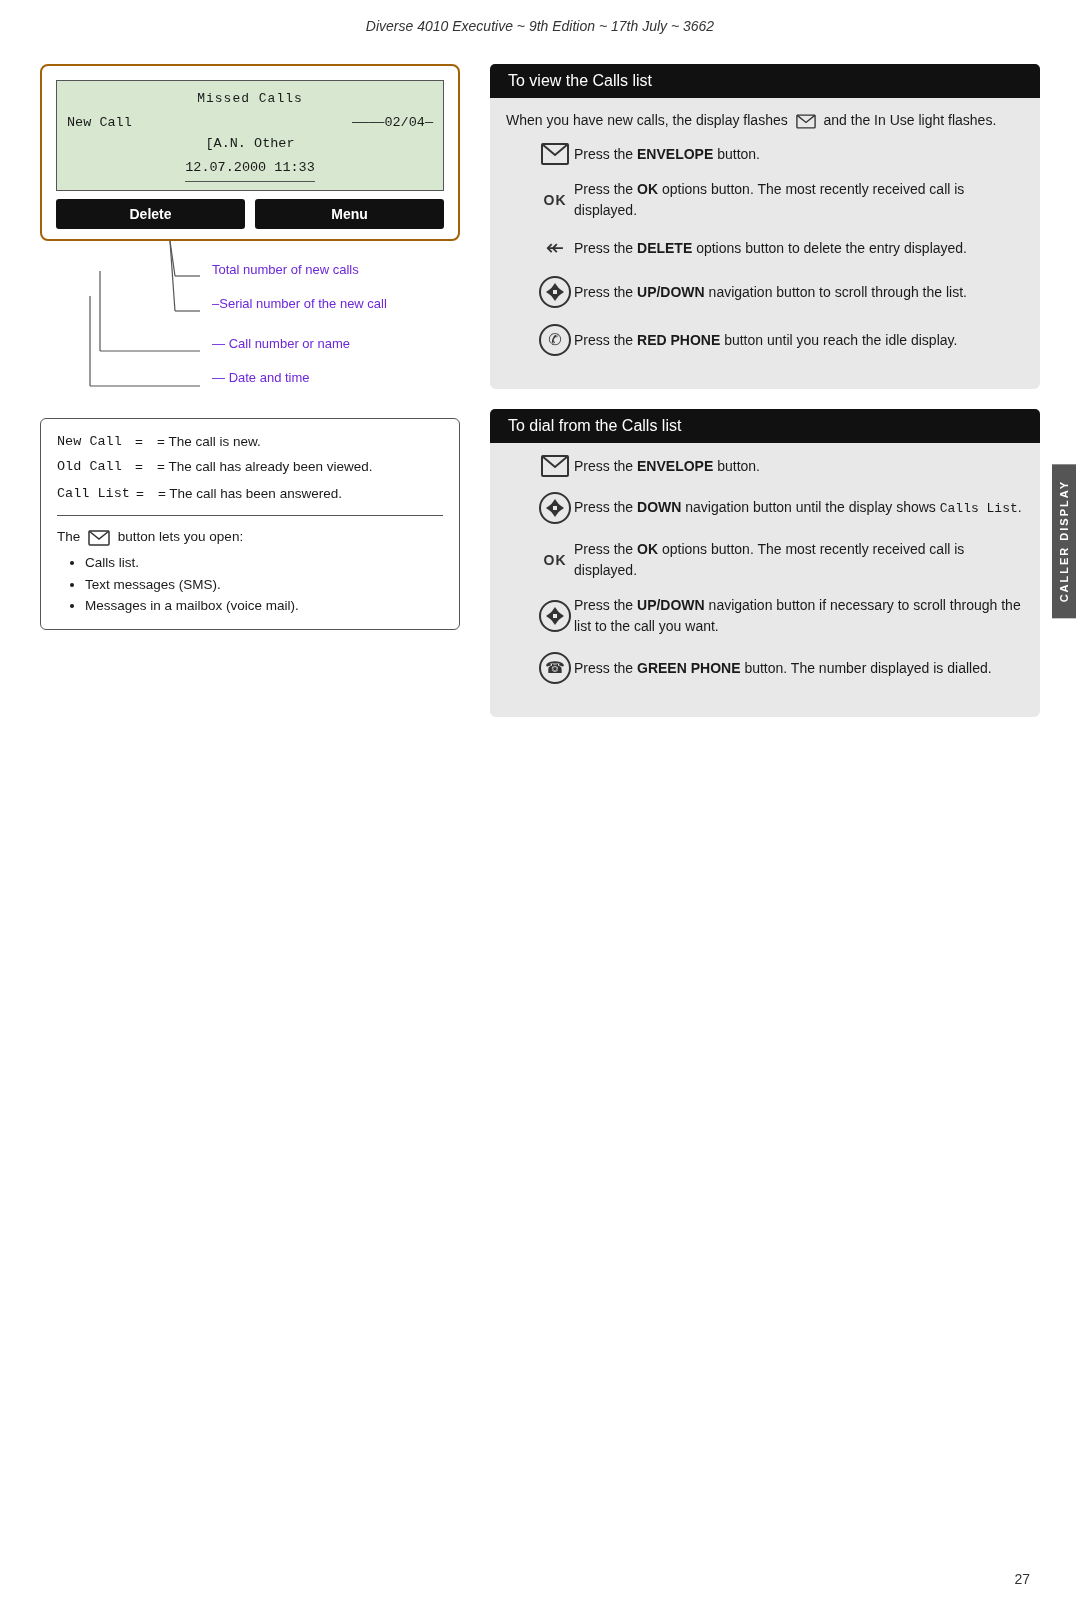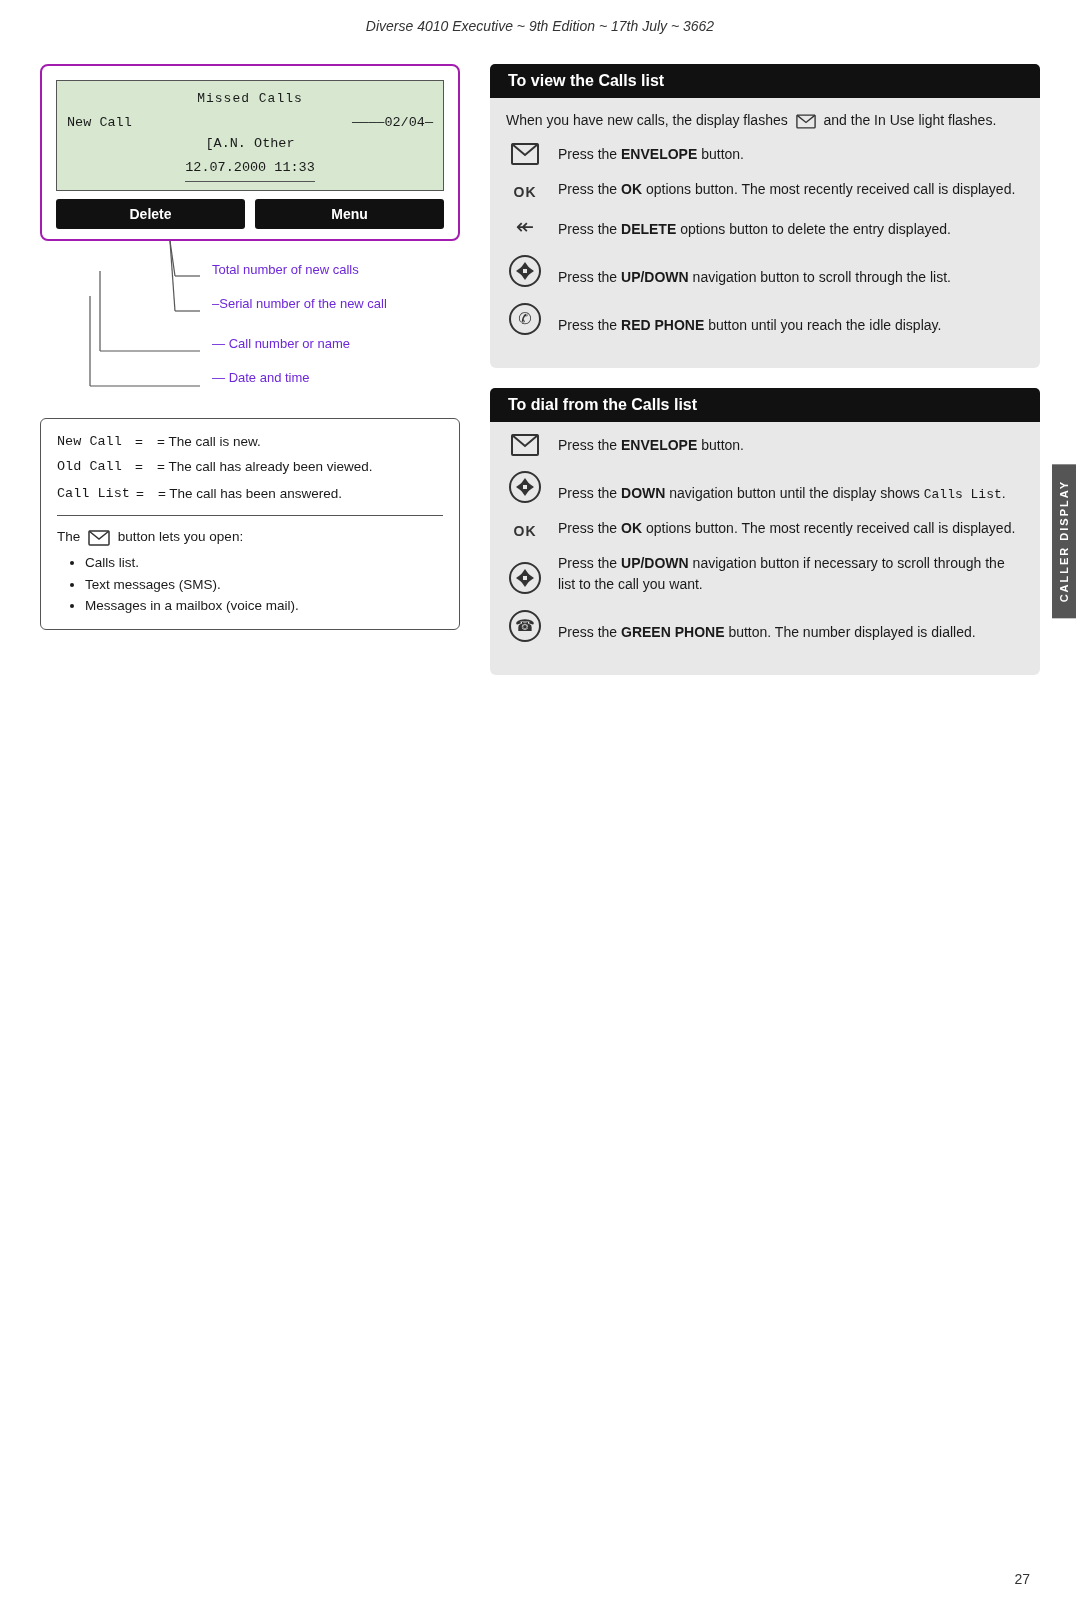--- a/index.html
+++ b/index.html
@@ -29,21 +29,21 @@
     }
 
     
     .left-col {
       width: 420px;
       flex-shrink: 0;
     }
 
     
     .phone-display-box {
-      border: 2px solid #a21caf;
+      border: 2px solid #a16207;
       border-radius: 8px;
       padding: 0 0 10px 0;
       margin-bottom: 30px;
       background: #fff;
       position: relative;
     }
 
     .display-screen {
       background: #d8e8d0;
       border: 1.5px solid #555;
@@ -141,37 +141,37 @@
       background: #e8e8e8;
       border-radius: 6px;
       padding: 0 0 18px 0;
       margin-bottom: 20px;
       position: relative;
     }
 
     .section-header {
       background: #111;
       color: #fff;
-      font-weight: bold;
+      font-weight: normal;
       font-size: 16px;
       padding: 8px 18px;
       border-radius: 5px 5px 0 0;
       margin-bottom: 12px;
     }
 
     .section-content {
       padding: 0 16px;
     }
 
     
     .instr-row {
       display: flex;
-      align-items: flex-end;
-      gap: 14px;
+      align-items: center;
       margin-bottom: 14px;
+      margin-left: 30px;
     }
 
     .instr-icon {
       flex-shrink: 0;
       width: 38px;
       display: flex;
       align-items: center;
       justify-content: center;
     }
 

